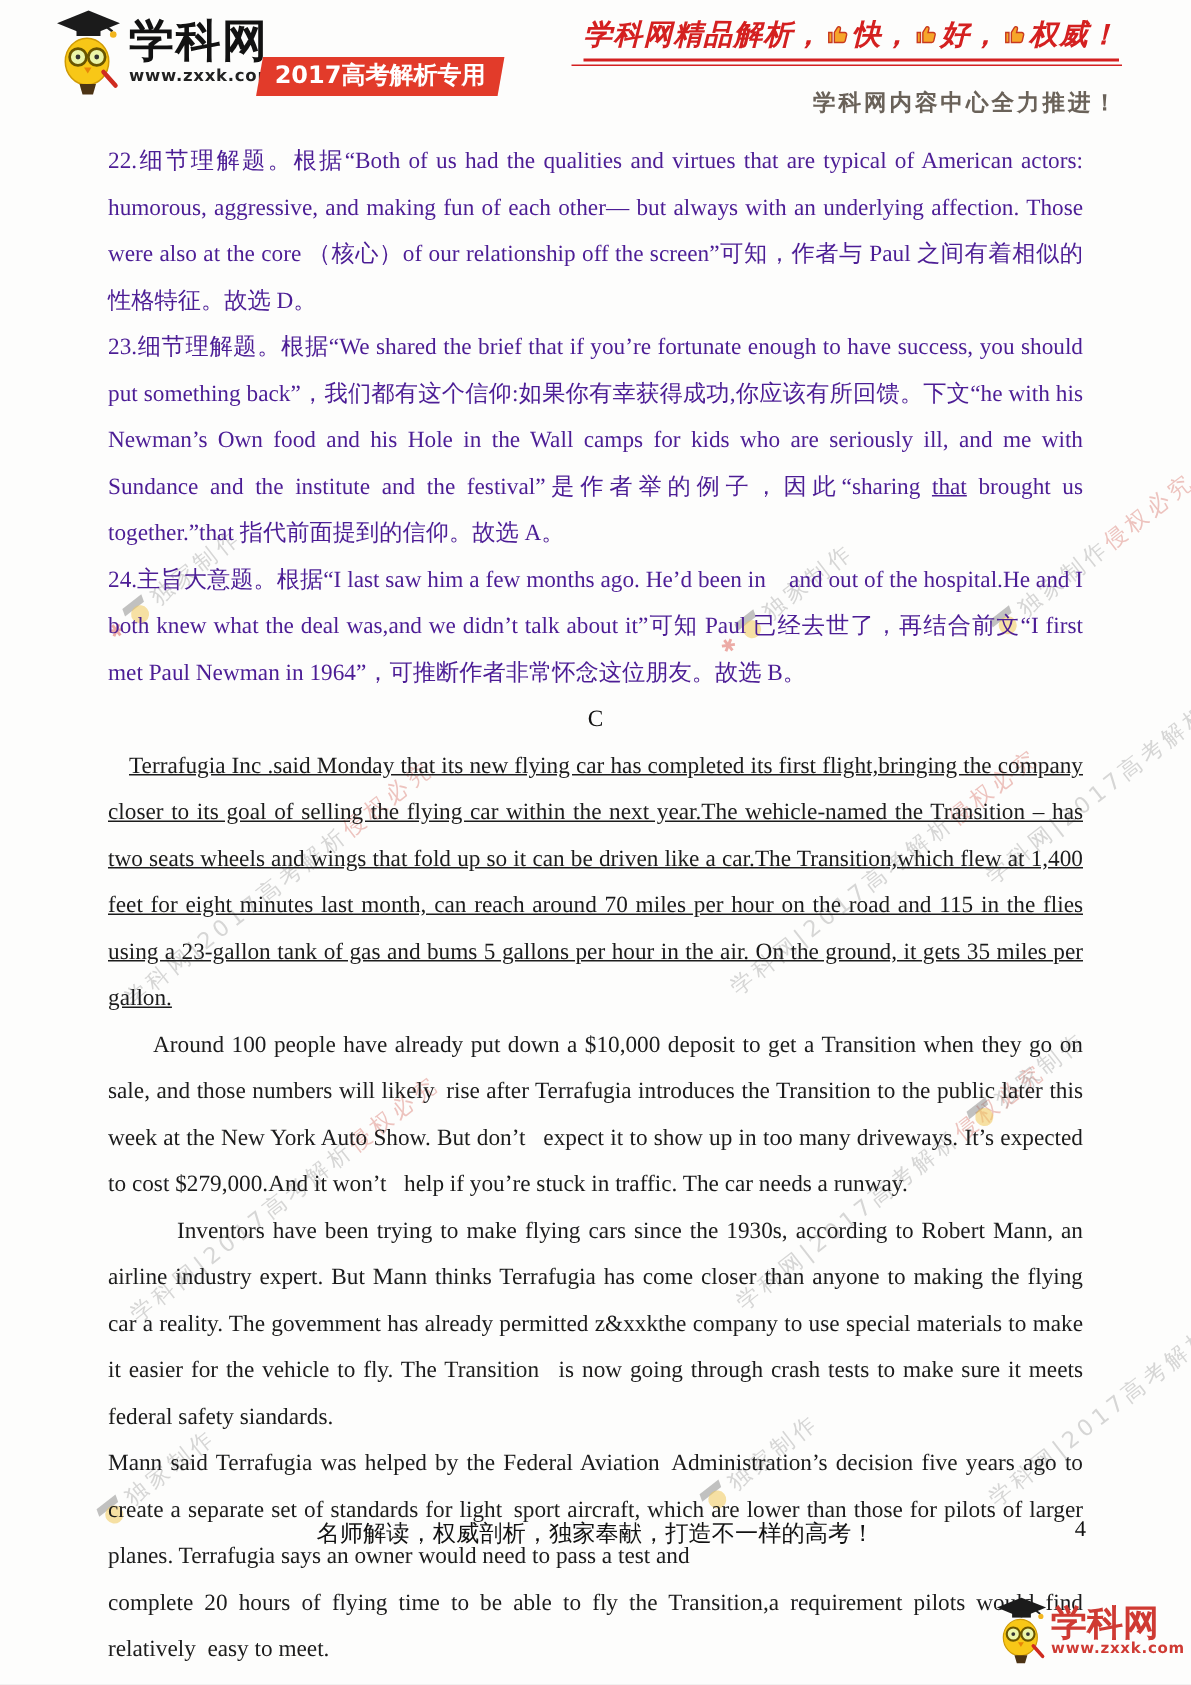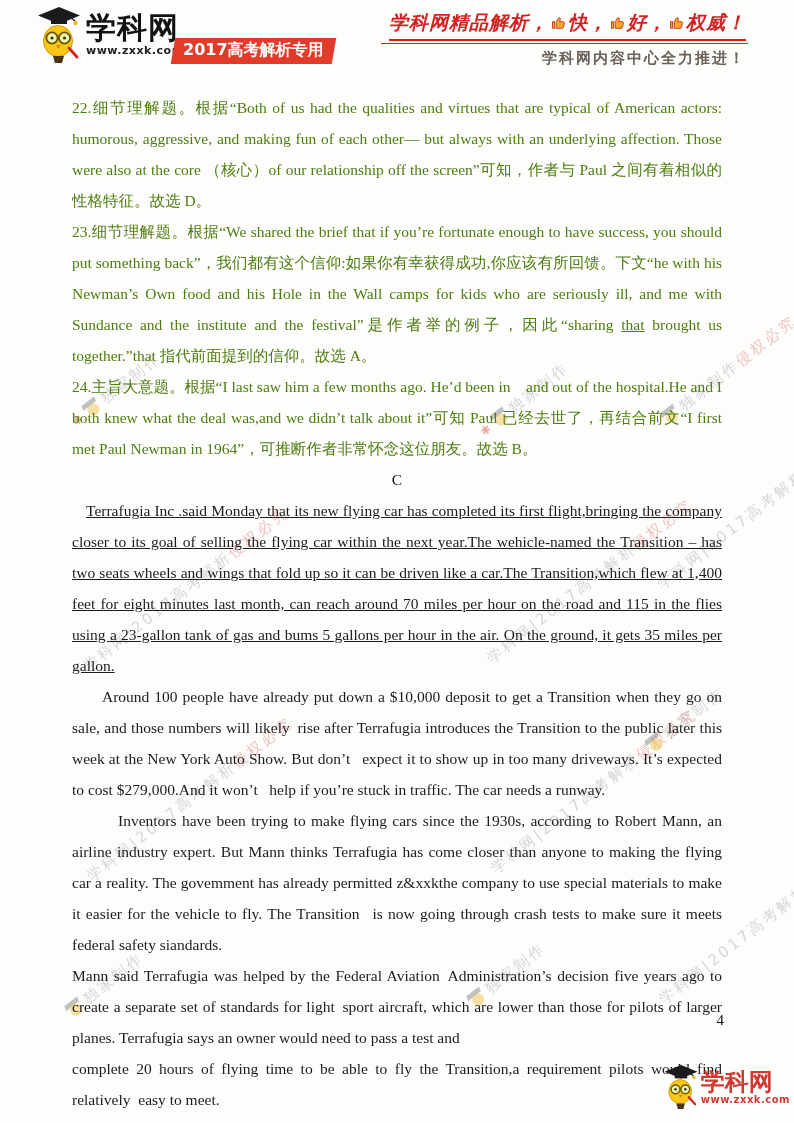--- a/index.html
+++ b/index.html
@@ -15,38 +15,38 @@
   .logo-url{font-family:"DejaVu Sans",sans-serif;font-weight:bold;font-size:11px;color:#222;letter-spacing:.5px;}
   .banner{position:absolute;left:173px;top:38px;background:#e23b2a;color:#fff;transform:skewX(-10deg);
           padding:2px 10px 3px;font-family:"DejaVu Sans",sans-serif;font-weight:bold;font-size:16px;}
   .banner-inner{display:block;transform:skewX(10deg);}
   .slogan{position:absolute;right:48px;top:10px;text-align:right;}
   .slogan-main{display:inline-block;position:relative;color:#d42020;font-weight:bold;font-style:italic;
                font-size:19px;font-family:"DejaVu Serif",serif;padding-bottom:3px;border-bottom:2px solid #d42020;
                letter-spacing:1px;white-space:nowrap;text-align:center;}
   .slogan-main::after{content:"";position:absolute;left:-8px;right:-2px;bottom:-5px;height:1px;background:#d42020;}
   .thumb{display:inline-block;width:17px;height:16px;vertical-align:-2px;margin:0 1px;}
-  .slogan-sub{margin-top:8px;color:#6a6259;font-family:"DejaVu Sans",sans-serif;font-weight:bold;
+  .slogan-sub{margin-top:18px;color:#6a6259;font-family:"DejaVu Sans",sans-serif;font-weight:bold;
               font-size:15px;letter-spacing:2px;}
 
   
   .wm{position:absolute;transform:rotate(-38deg);font-family:"DejaVu Sans",sans-serif;font-size:15px;
       letter-spacing:3px;color:rgba(150,150,150,.38);white-space:nowrap;pointer-events:none;}
   .wm .red-part{color:rgba(215,115,105,.42);}
   .wm-star{color:rgba(220,90,80,.5);margin-right:4px;font-size:12px;}
   .wm-owl{display:inline-block;width:14px;height:16px;position:relative;margin-right:6px;vertical-align:-3px;}
   .wm-owl::after{content:"";position:absolute;left:1px;top:4px;width:12px;height:12px;border-radius:50%;
                  background:rgba(240,200,90,.55);}
   .wm-owl::before{content:"";position:absolute;left:-1px;top:0;width:16px;height:5px;
                   background:rgba(120,120,120,.45);transform:skewX(-18deg);}
 
   
   .content{position:absolute;left:72px;right:72px;top:92px;font-size:15.5px;line-height:31px;text-align:justify;}
   .content p{margin:0;}
-  .red{color:#4d7c0f;}
+  .red{color:#4c1d95;}
   .section-c{text-align:center;color:#111;}
   .ind1{text-indent:14px;text-decoration:underline;}
   .ind2{text-indent:30px;}
   .ind3{text-indent:46px;}
   .ul{text-decoration:underline;margin-top:48px;}
 
   
   .footer-line{position:absolute;left:0;right:0;top:1012px;text-align:center;font-size:15.5px;color:#111;}
   .page-num{position:absolute;right:70px;top:1012px;font-size:15px;color:#111;}
   .corner{position:absolute;right:4px;top:1064px;display:flex;align-items:center;}
@@ -119,20 +119,21 @@
     <p class="red"><span>23.细节理解题。根据“We shared the brief that if you’re fortunate enough to have success, you should put something back”，我们都有这个信仰:如果你有幸获得成功,你应该有所回馈。下文“he with his Newman’s Own food and his Hole in the Wall camps for kids who are seriously ill, and me with Sundance and the institute and the festival”是作者举的例子，因此“sharing </span><span class="ul">that</span><span> brought us together.”that 指代前面提到的信仰。故选 A。</span></p>
     <p class="red">24.主旨大意题。根据“I last saw him a few months ago. He’d been in　and out of the hospital.He and I both knew what the deal was,and we didn’t talk about it”可知 Paul 已经去世了，再结合前文“I first met Paul Newman in 1964”，可推断作者非常怀念这位朋友。故选 B。</p>
     <p class="section-c">C</p>
     <p class="ind1">Terrafugia Inc .said Monday that its new flying car has completed its first flight,bringing the company closer to its goal of selling the flying car within the next year.The wehicle-named the Transition – has two seats wheels and wings that fold up so it can be driven like a car.The Transition,which flew at 1,400 feet for eight minutes last month, can reach around 70 miles per hour on the road and 115 in the flies using a 23-gallon tank of gas and bums 5 gallons per hour in the air. On the ground, it gets 35 miles per gallon.</p>
     <p class="ind2">Around 100 people have already put down a $10,000 deposit to get a Transition when they go on sale, and those numbers will likely rise after Terrafugia introduces the Transition to the public later this week at the New York Auto Show. But don’t  expect it to show up in too many driveways. It’s expected to cost $279,000.And it won’t  help if you’re stuck in traffic. The car needs a runway.</p>
     <p class="ind3">Inventors have been trying to make flying cars since the 1930s, according to Robert Mann, an airline industry expert. But Mann thinks Terrafugia has come closer than anyone to making the flying car a reality. The govemment has already permitted z&amp;xxkthe company to use special materials to make it easier for the vehicle to fly. The Transition  is now going through crash tests to make sure it meets federal safety siandards.</p>
     <p>Mann said Terrafugia was helped by the Federal Aviation Administration’s decision five years ago to create a separate set of standards for light sport aircraft, which are lower than those for pilots of larger planes. Terrafugia says an owner would need to pass a test and</p>
     <p>complete 20 hours of flying time to be able to fly the Transition,a requirement pilots would find relatively easy to meet.</p>
   </div>
 
+  <div class="footer-line">名师解读，权威剖析，独家奉献，打造不一样的高考！</div>
   <div class="page-num">4</div>
 
   <div class="corner">
     <svg viewBox="0 0 46 58">
       <line x1="30" y1="8" x2="39" y2="15" stroke="#222" stroke-width="1.5"></line>
       <circle cx="39.5" cy="17" r="2.2" fill="#f2b51e"></circle>
       <polygon points="23,1 44,9.5 23,18 2,9.5" fill="#1b1b1b"></polygon>
       <rect x="15" y="12" width="16" height="6" fill="#1b1b1b"></rect>
       <ellipse cx="22" cy="35" rx="14.5" ry="15.5" fill="#f8c717" stroke="#cf9a06" stroke-width="1"></ellipse>
       <circle cx="16" cy="32" r="5.6" fill="#ecf5a8" stroke="#6a5500" stroke-width="1.8"></circle>

